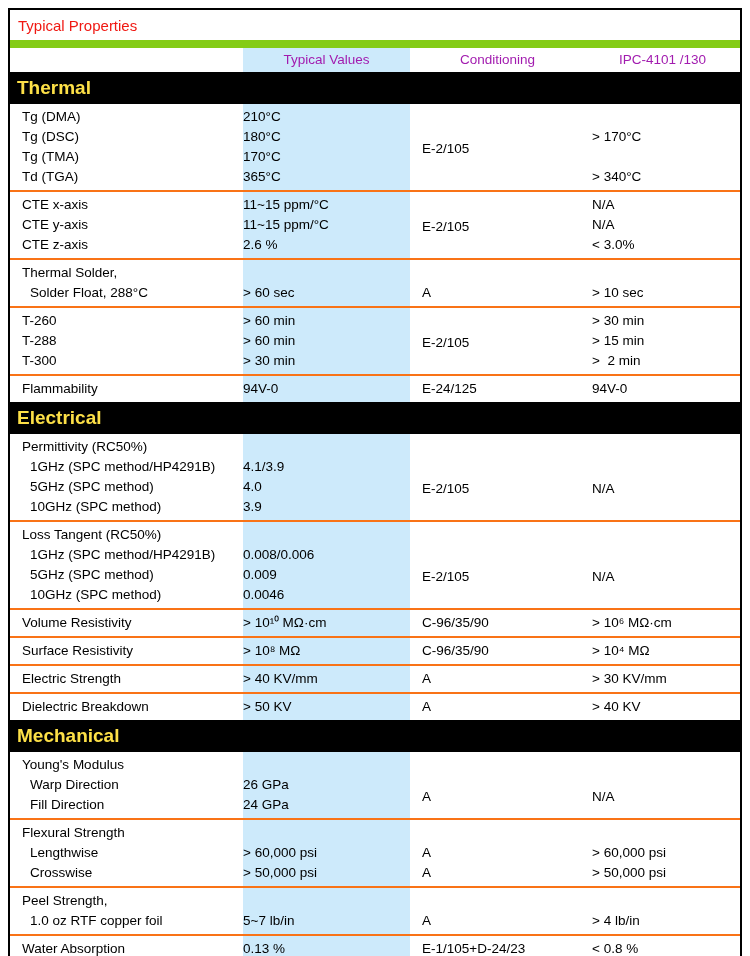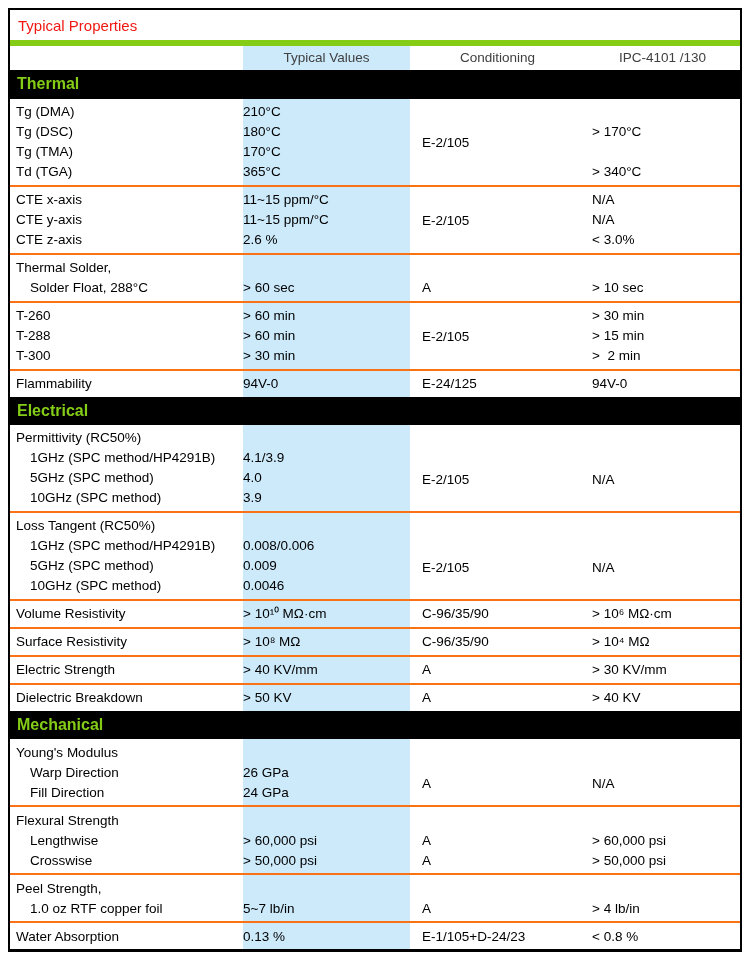--- a/index.html
+++ b/index.html
@@ -23,48 +23,48 @@
   }
   td {
     vertical-align:middle;
     height:20px;
     padding:0;
     white-space:pre;
     overflow:hidden;
     line-height:1.15;
   }
   
-  .lbl  { padding-left:6px; }
+  .lbl  { padding-left:12px; }
   .ind  { padding-left:20px;margin-top:44px; }
   .typ  { background:#cdeafb; padding-left:0; }
   .cond { padding-left:12px; }
   .ipc  { padding-left:7px; }
   
   tr.g-top > td { border-top:2px solid #f97316; }
   tr.gt > td { padding-top:3px; }
   tr.gb > td { padding-bottom:3px; }
   
   tr.title-row td {
     height:auto;
     padding:7px 8px 6px 8px;
     color:#f01812;
     font-size:15px;
-    border-bottom:6px solid #84cc16;
+    border-bottom:8px solid #84cc16;
     background:#fff;
   }
   
-  tr.hdr td { height:24px; text-align:center; padding-left:0; color:#404040; }
+  tr.hdr td { height:24px; text-align:center; padding-left:0; color:#a21caf; }
   
   tr.bar td {
     height:auto;
     background:#000;
-    color:#84cc16;
+    color:#fde047;
     font-weight:bold;
     padding:5px 0 5px 7px;
-    font-size:16px;
+    font-size:19px;
   }
 </style>
 </head>
 <body>
 
 <div class="sheet">
 <table class="props">
   <colgroup>
     <col style="width:233px">
         <col style="width:167px">

